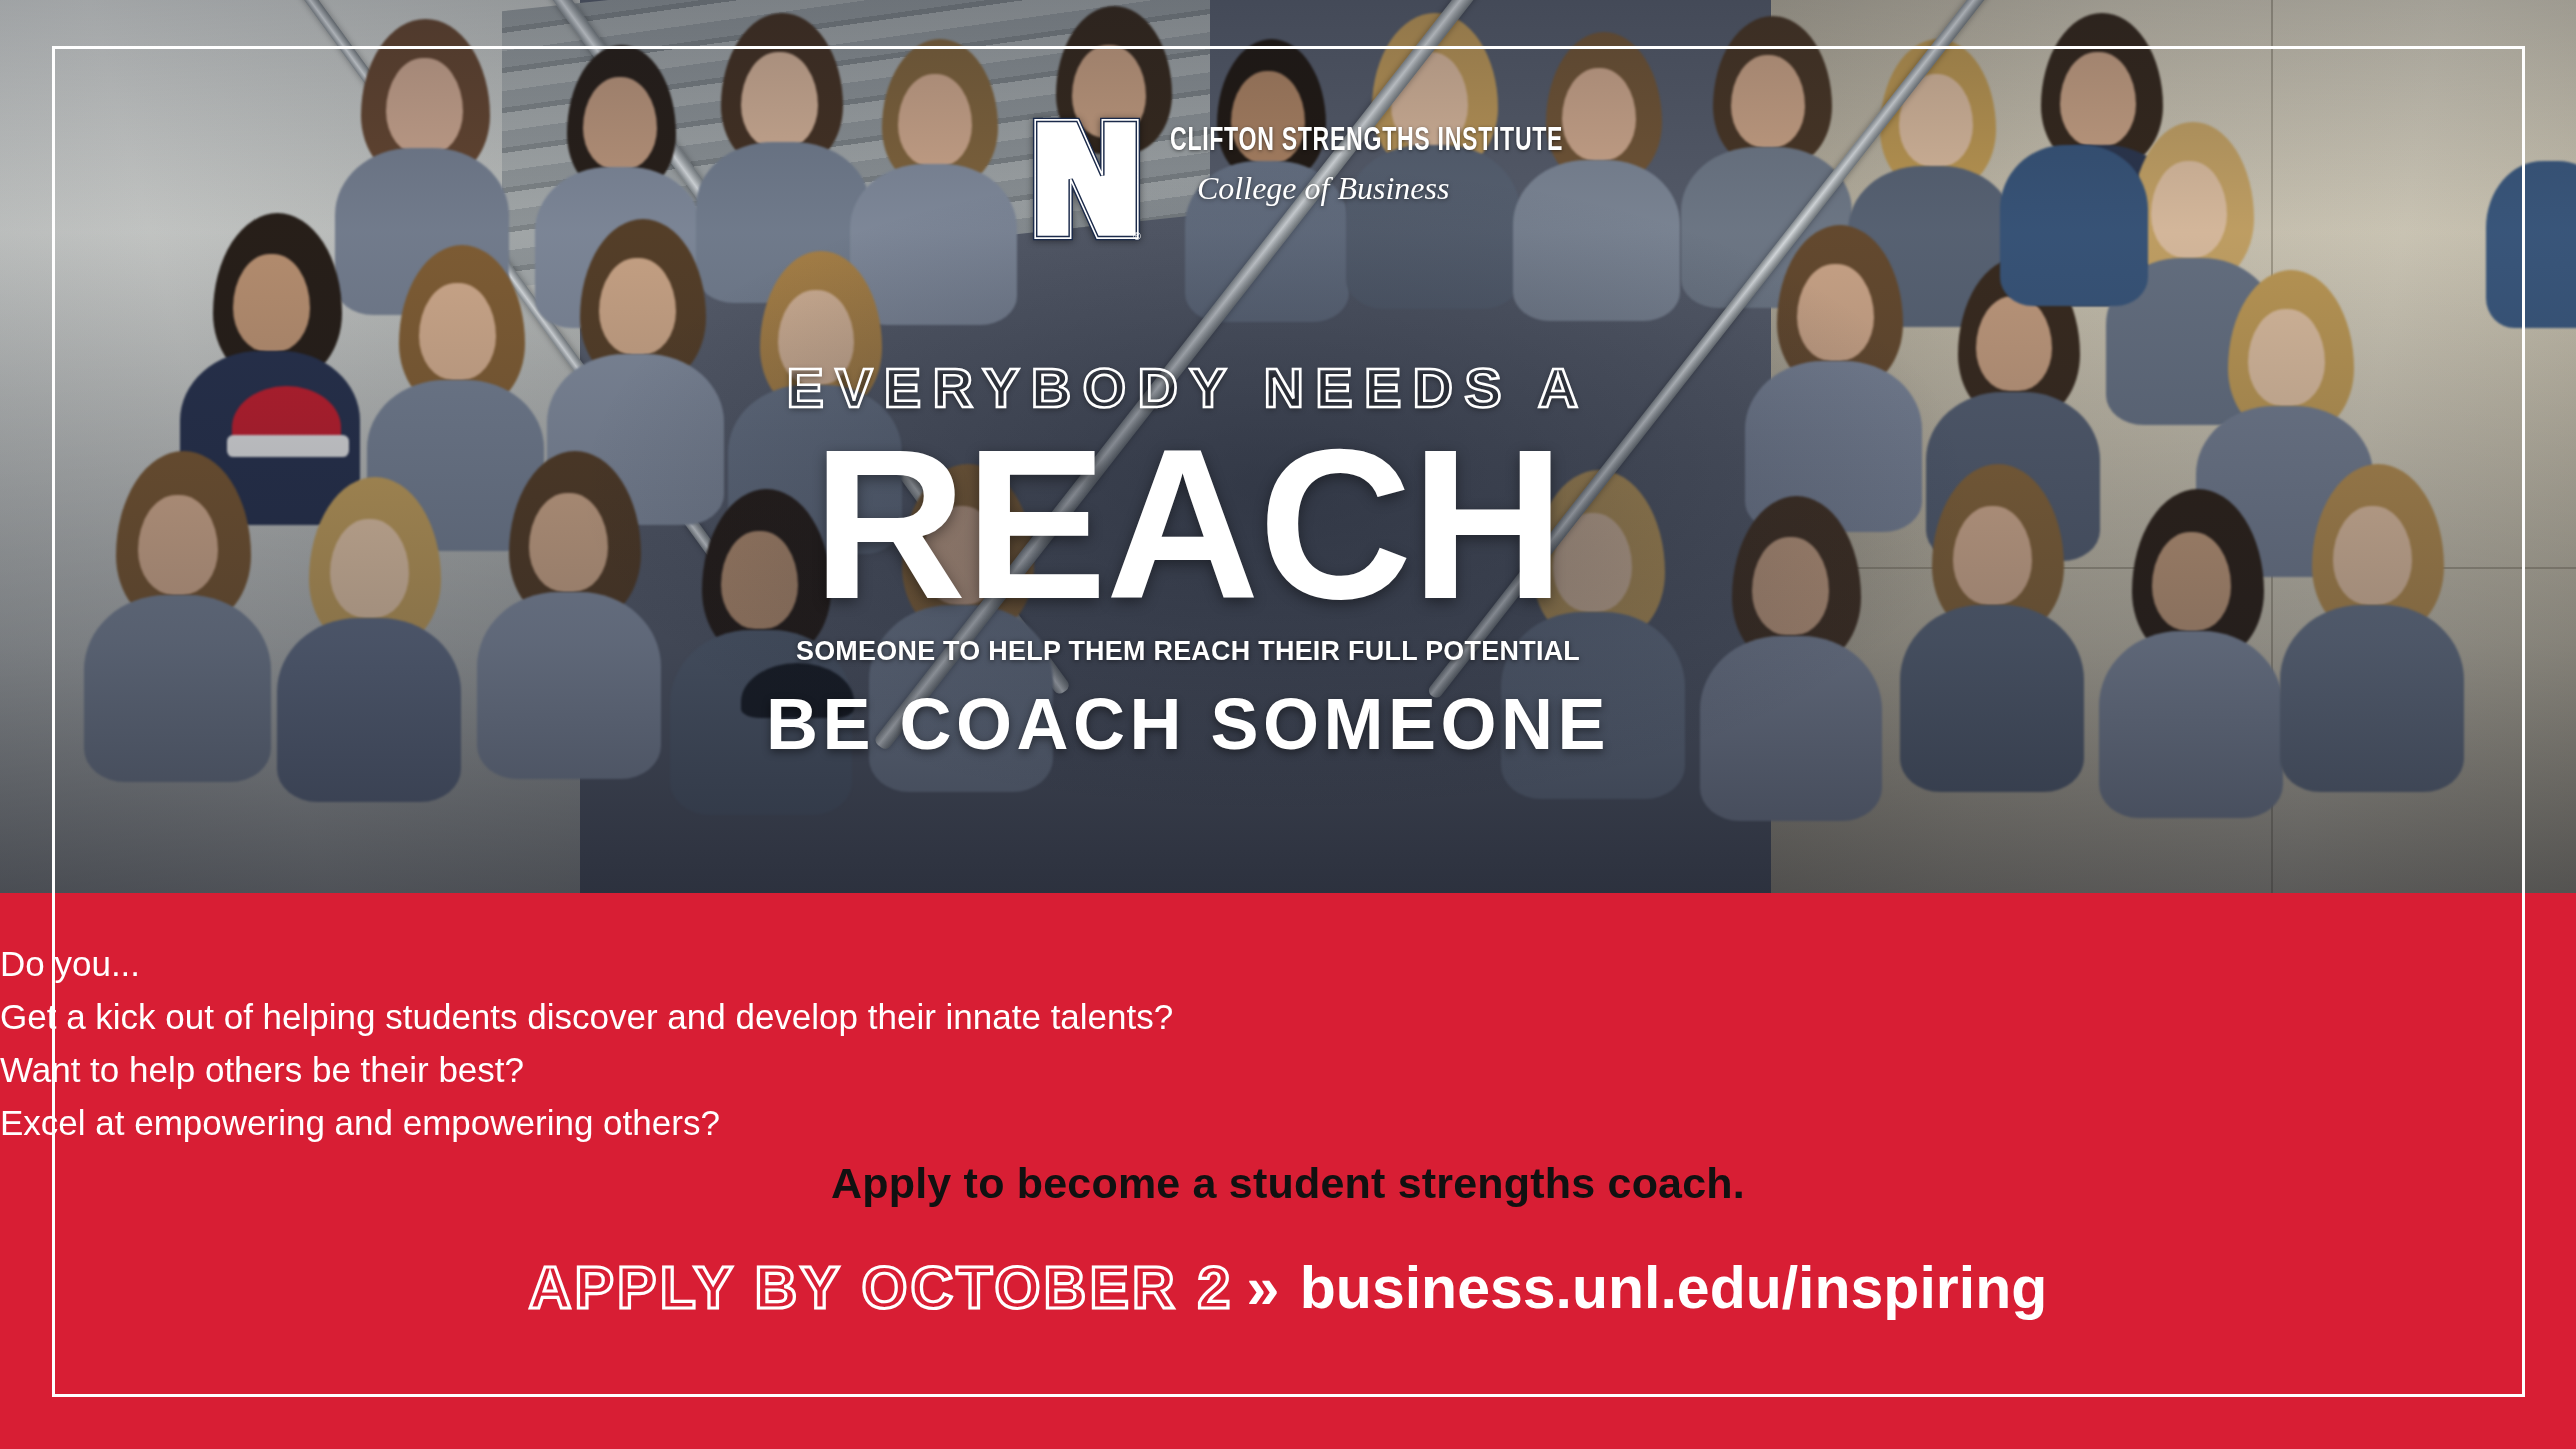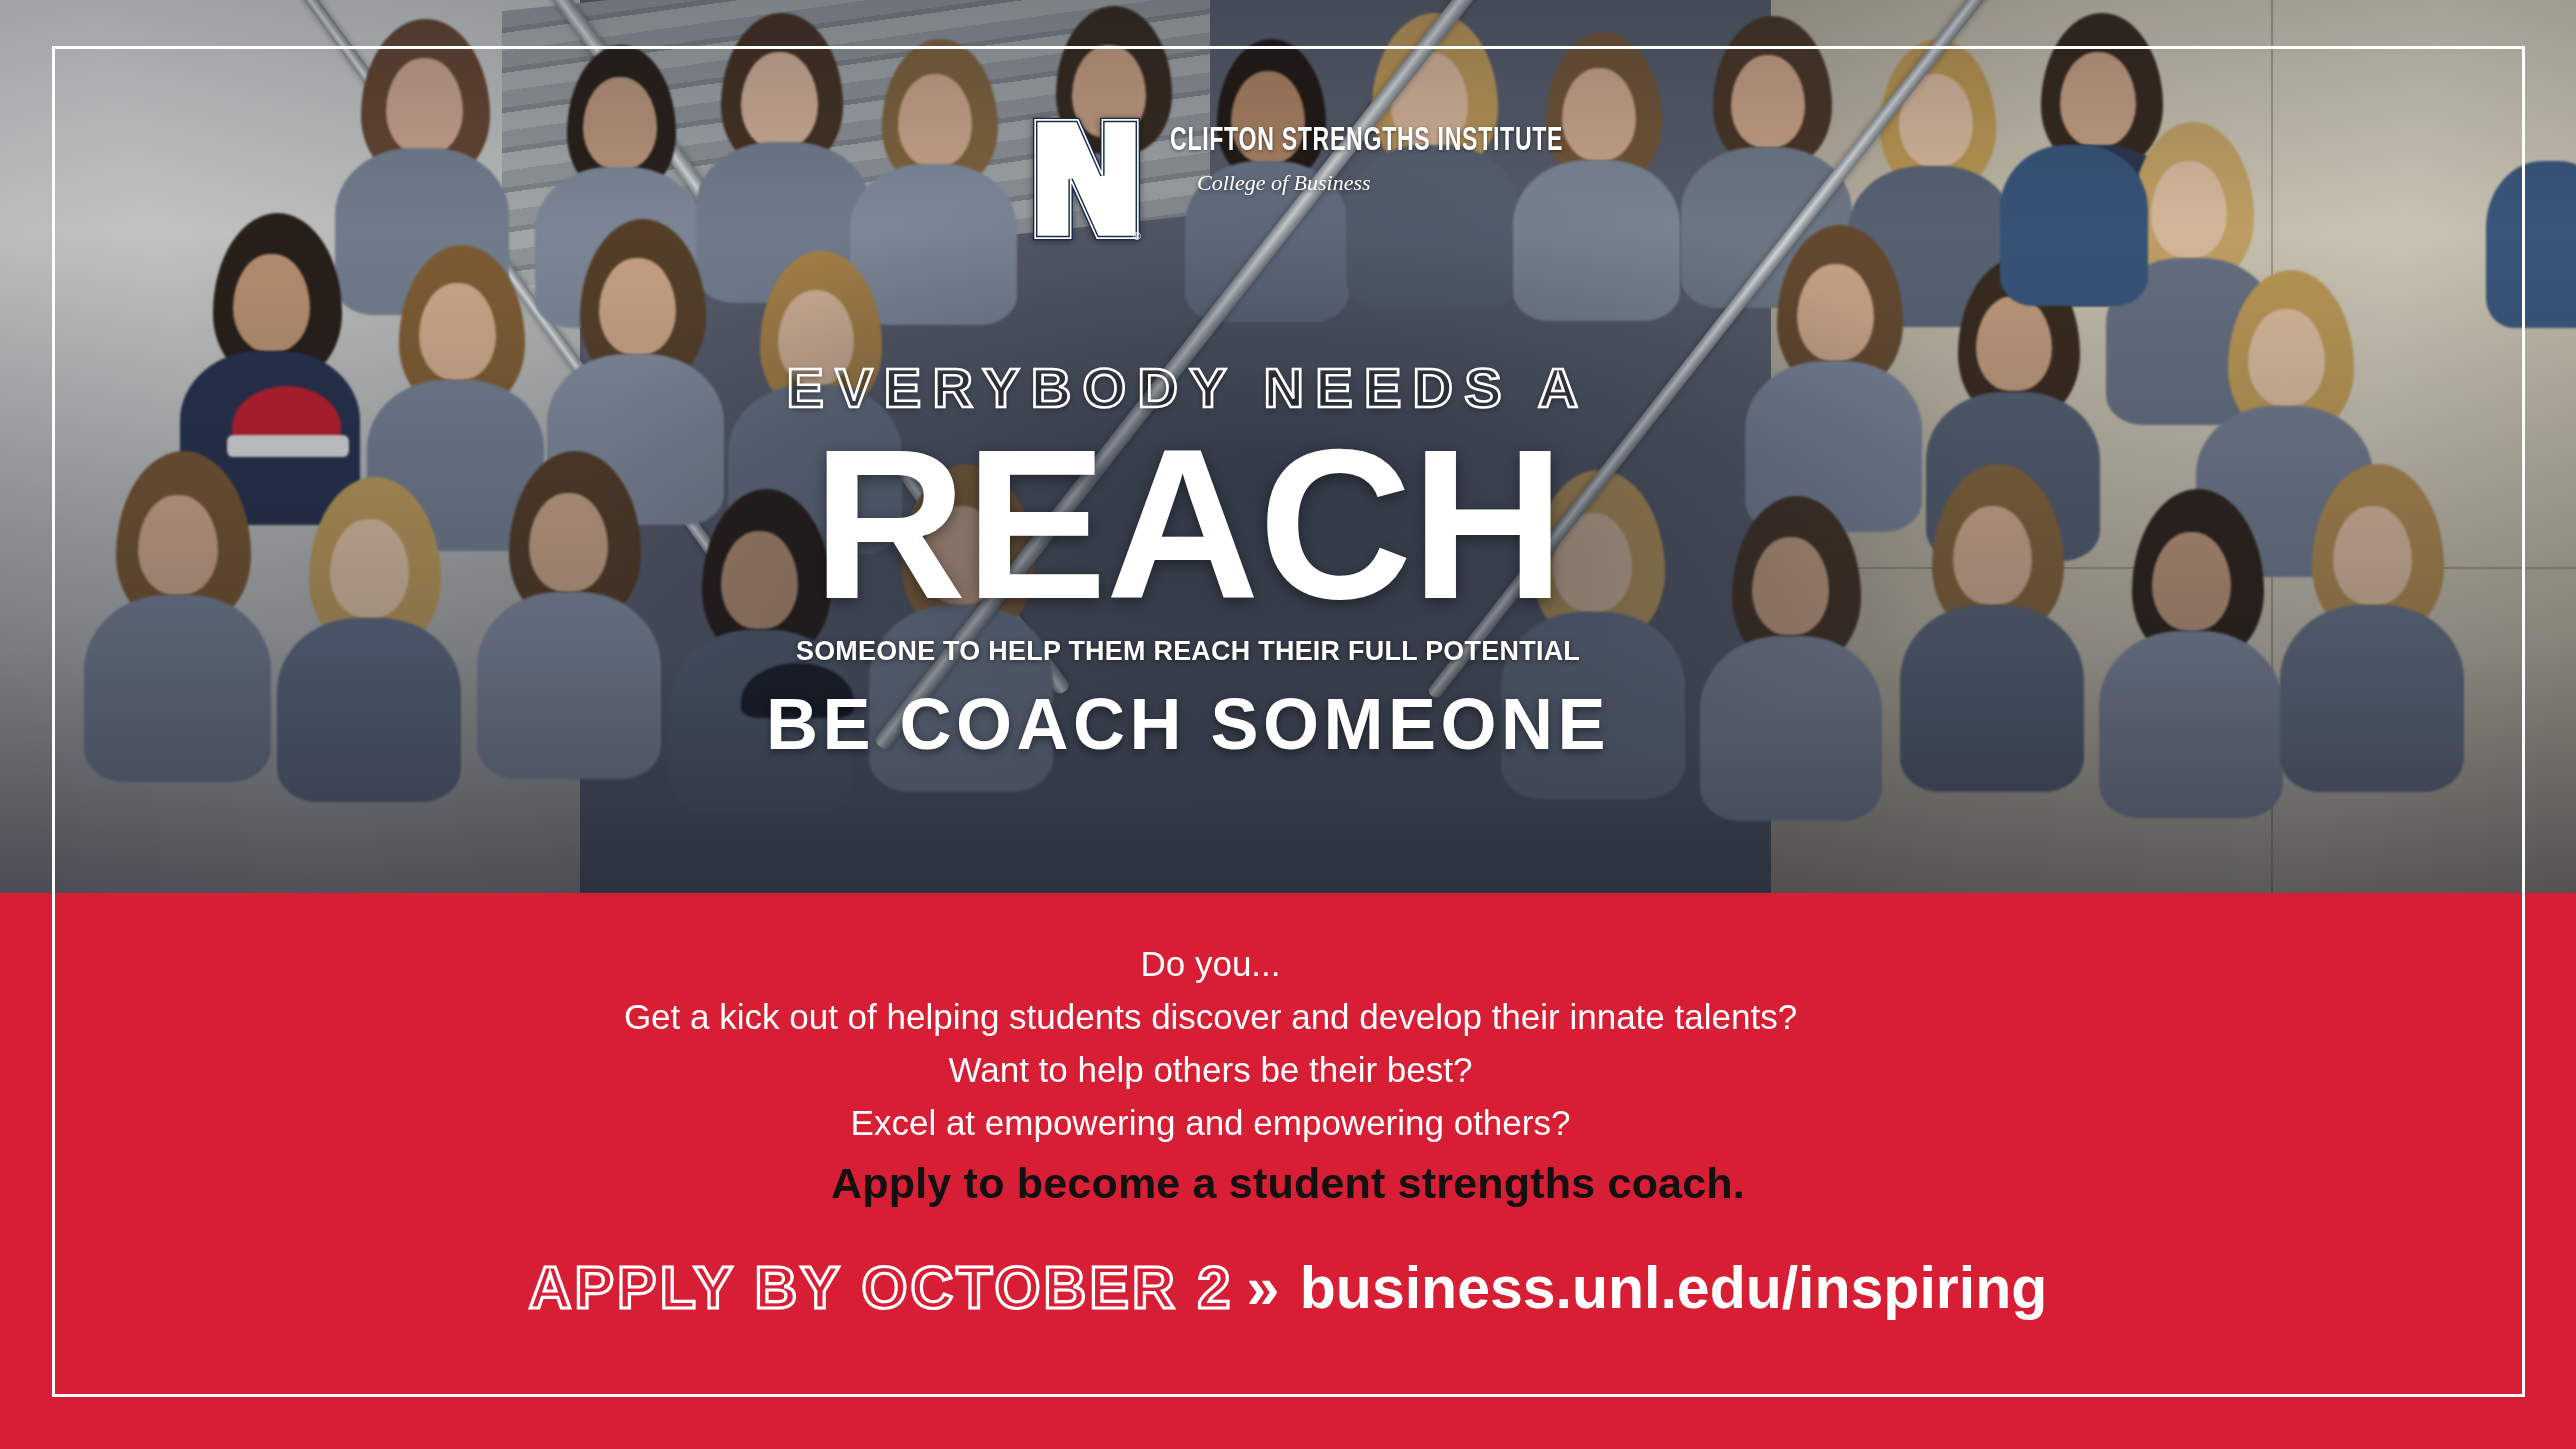--- a/index.html
+++ b/index.html
@@ -58,21 +58,21 @@
 
   
   .logo{position:absolute;left:1030px;top:116px;width:528px;height:122px;}
   .logo-n{position:absolute;left:0;top:0;width:113px;height:126px;}
   .logo-n svg{display:block;width:113px;height:126px;filter:drop-shadow(0 1.3px 3.9px rgba(0,0,0,.45));}
   .logo-txt{position:absolute;left:140px;top:6.4px;}
   .csi{font-family:"Liberation Sans", sans-serif;font-weight:700;color:#fff;
     font-size:33px;letter-spacing:1px;line-height:1;transform:scaleX(.70);transform-origin:left center;
     white-space:nowrap;text-shadow:0 1.3px 4.5px rgba(0,0,0,.5);}
   .cob{font-family:"Liberation Serif", serif;font-style:italic;color:#fff;
-    font-size:22px;line-height:1;margin-top:16.7px;margin-left:27px;white-space:nowrap;
+    font-size:32px;line-height:1;margin-top:16.7px;margin-left:27px;white-space:nowrap;
     text-shadow:0 1.3px 4.5px rgba(0,0,0,.5);}
 
   
   .headline-block{position:absolute;left:0;top:361px;width:2376px;text-align:center;}
 
   .everybody{
     font-weight:700;font-size:55px;letter-spacing:11px;line-height:1;
     color:transparent;
     -webkit-text-stroke:2.6px #ffffff;
     text-shadow:0 1.9px 6.4px rgba(0,0,0,.45);
@@ -88,21 +88,21 @@
     color:#ffffff;margin-top:14px;transform:scaleX(.96);
     text-shadow:0 1.3px 5.8px rgba(0,0,0,.55);
   }
   .bethat{
     font-weight:700;font-size:72px;letter-spacing:4.5px;line-height:1;
     color:#ffffff;margin-top:23px;
     text-shadow:0 2.6px 9px rgba(0,0,0,.45);
   }
 
   
-  .qlist{position:absolute;left:0;top:937px;width:2421px;text-align:center;}
+  .qlist{position:absolute;left:0;top:937px;width:2421px;}
   .qline{color:#ffffff;font-size:35px;font-weight:400;line-height:53px;white-space:nowrap;}
 
   .applyline{position:absolute;left:0;top:1159px;width:2576px;text-align:center;
     color:#111111;font-size:43px;font-weight:700;letter-spacing:0.2px;}
 
   .cta{position:absolute;left:0;top:1259px;width:2576px;text-align:center;
     white-space:nowrap;line-height:1;}
   .cta-outline{
     display:inline-block;vertical-align:baseline;
     font-size:59px;font-weight:700;letter-spacing:3.2px;

